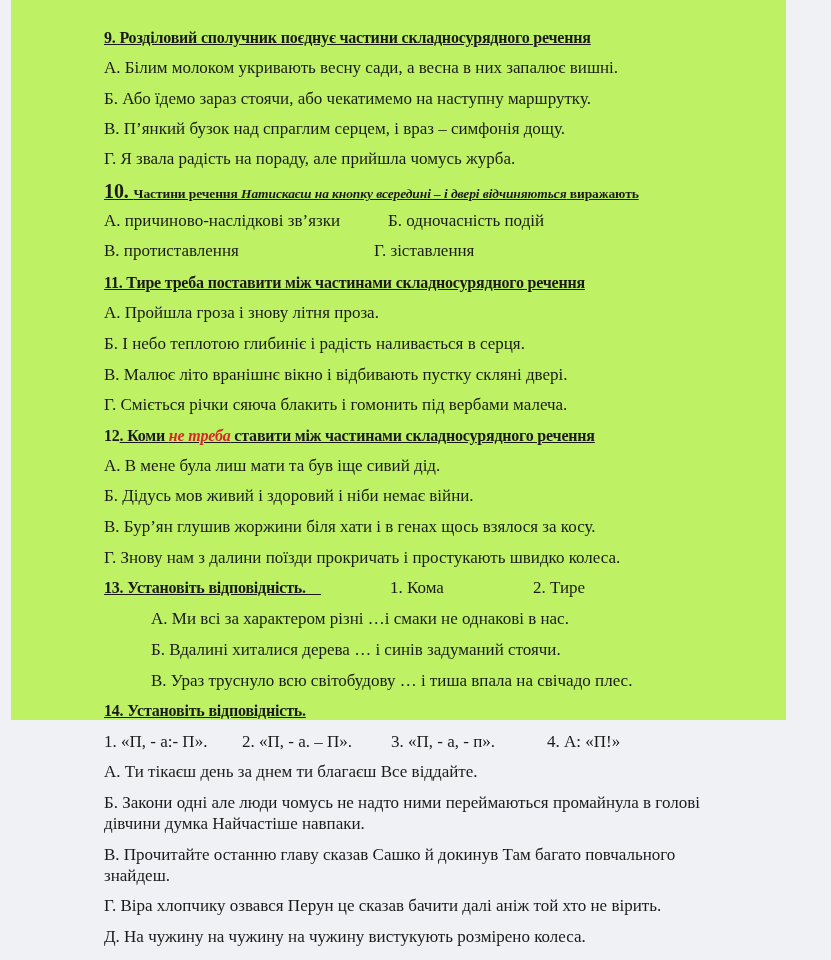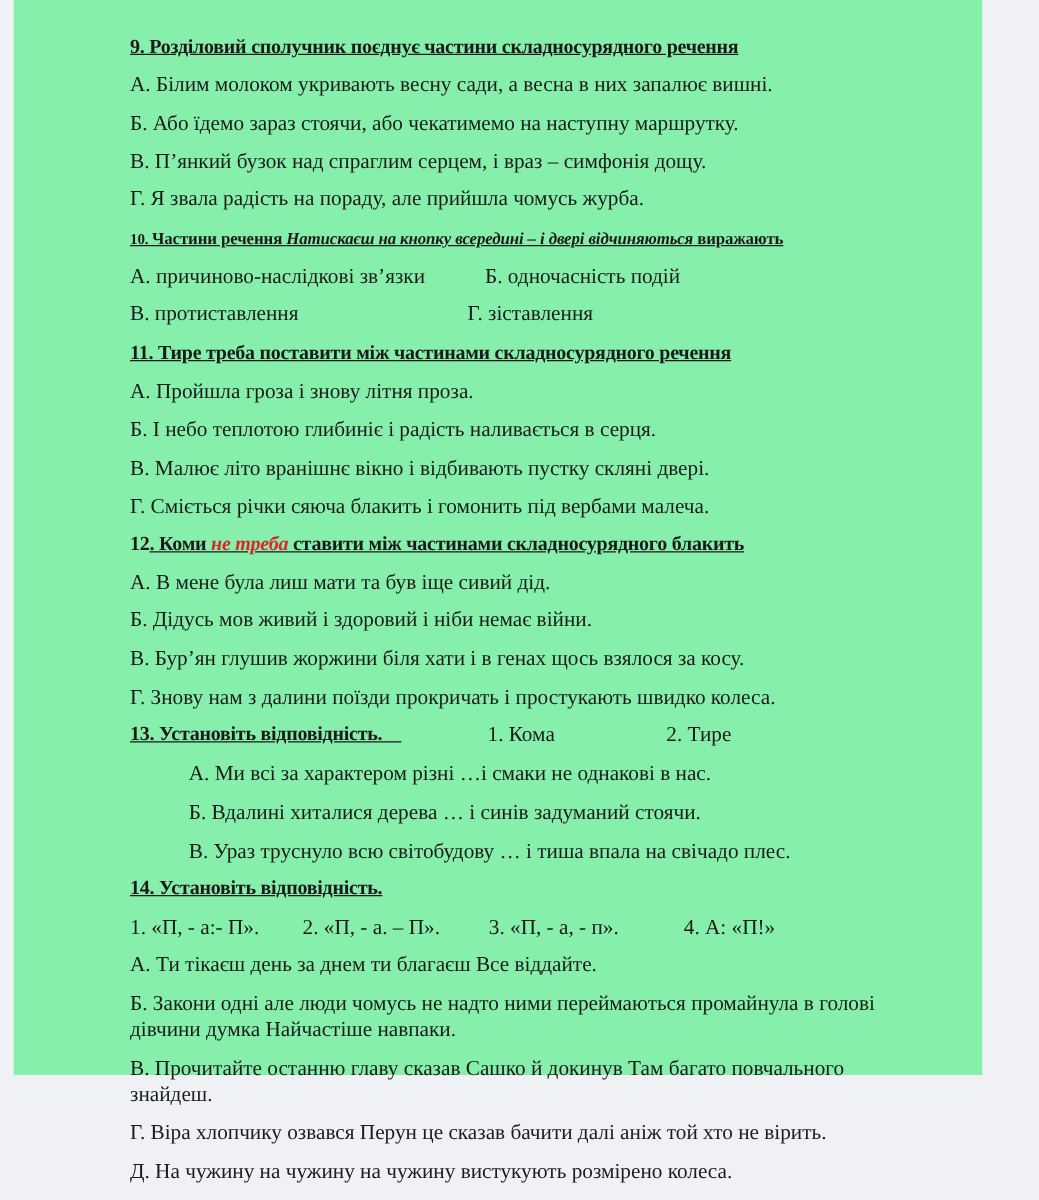--- a/index.html
+++ b/index.html
@@ -8,22 +8,22 @@
       width: 831px;
       height: 960px;
       overflow: hidden;
       background: #f0f1f4;
     }
     .page {
       position: absolute;
       left: 11px;
       top: 0;
       width: 775px;
-      height: 860px;
-      background: #86efac;
+      height: 720px;
+      background: #bef264;
       font-family: "Liberation Serif", "DejaVu Serif", serif;
       color: #1a1a1a;
     }
     .right-panel {
       position: absolute;
       left: 786px;
       top: 0;
       width: 45px;
       height: 960px;
       background: #f0f1f4;
@@ -41,21 +41,21 @@
       font-size: 16px;
       letter-spacing: -0.2px;
     }
     .heading-small {
       font-weight: bold;
       text-decoration: underline;
       font-size: 13.5px;
       letter-spacing: -0.1px;
     }
     .heading-small .num {
-      font-size: 12px;
+      font-size: 20px;
     }
     .heading-small .italic {
       font-style: italic;
     }
     .red {
       color: #d9262c;
       font-style: italic;
     }
     .indent { left: 140px; }
     .wrap {
@@ -80,21 +80,21 @@
   <div class="line" style="top:211px; left:377px;">Б. одночасність подій</div>
   <div class="line" style="top:241px;">В. протиставлення</div>
   <div class="line" style="top:241px; left:363px;">Г. зіставлення</div>
 
   <div class="line heading" style="top:273px;">11. Тире треба поставити між частинами складносурядного речення</div>
   <div class="line" style="top:303px;">А. Пройшла гроза і знову літня проза.</div>
   <div class="line" style="top:334px;">Б. І небо теплотою глибиніє і радість наливається в серця.</div>
   <div class="line" style="top:365px;">В. Малює літо вранішнє вікно і відбивають пустку скляні двері.</div>
   <div class="line" style="top:395px;">Г. Сміється річки сяюча блакить і гомонить під вербами малеча.</div>
 
-  <div class="line heading" style="top:426px;"><span style="text-decoration:none; display:inline-block;">12</span><span>. Коми </span><span class="red">не треба</span><span> ставити між частинами складносурядного блакить</span></div>
+  <div class="line heading" style="top:426px;"><span style="text-decoration:none; display:inline-block;">12</span><span>. Коми </span><span class="red">не треба</span><span> ставити між частинами складносурядного речення</span></div>
   <div class="line" style="top:456px;">А. В мене була лиш мати та був іще сивий дід.</div>
   <div class="line" style="top:486px;">Б. Дідусь мов живий і здоровий і ніби немає війни.</div>
   <div class="line" style="top:517px;">В. Бур’ян глушив жоржини біля хати і в генах щось взялося за косу.</div>
   <div class="line" style="top:548px;">Г. Знову нам з далини поїзди прокричать і простукають швидко колеса.</div>
 
   <div class="line heading" style="top:578px; white-space:pre;">13. Установіть відповідність.    </div>
   <div class="line" style="top:578px; left:379px;">1. Кома</div>
   <div class="line" style="top:578px; left:522px;">2. Тире</div>
   <div class="line indent" style="top:609px;">А. Ми всі за характером різні …і смаки не однакові в нас.</div>
   <div class="line indent" style="top:640px;">Б. Вдалині хиталися дерева … і синів задуманий стоячи.</div>

